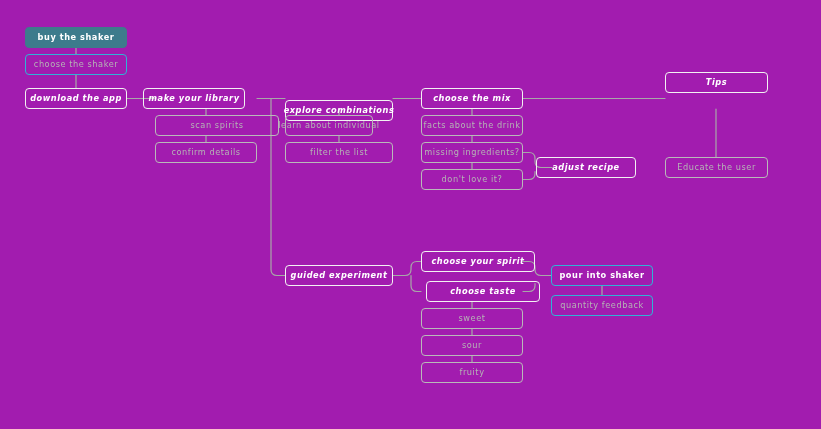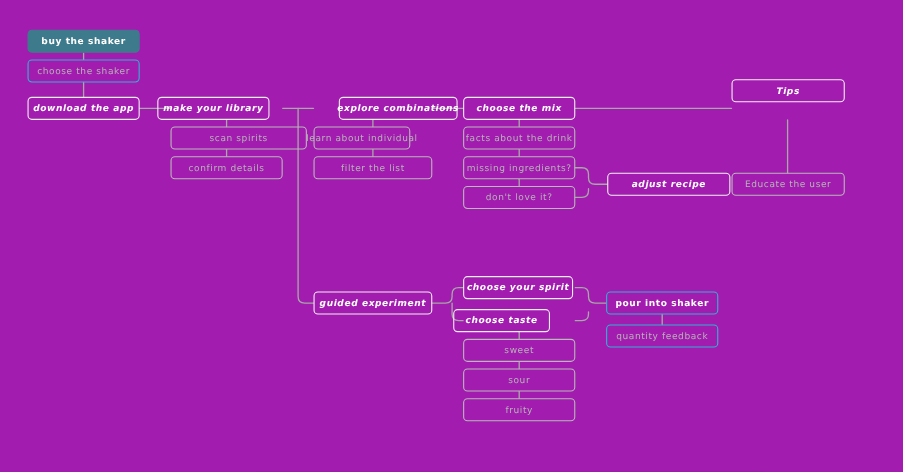--- a/index.html
+++ b/index.html
@@ -116,33 +116,33 @@
     </g>
   </svg>
 
   <div id="nodes">
       <div class="node filled" style="left: 25px; top: 27px; width: 102px;">buy the shaker</div>
       <div class="node accent" style="left: 25px; top: 54px; width: 102px;">choose the shaker</div>
       <div class="node primary" style="left: 25px; top: 88px; width: 102px;">download the app</div>
       <div class="node primary" style="left: 143px; top: 88px; width: 102px;">make your library</div>
       <div class="node " style="left: 155px; top: 115px; width: 124px;">scan spirits</div>
       <div class="node " style="left: 155px; top: 142px; width: 102px;">confirm details</div>
-      <div class="node primary" style="left: 285px; top: 88px; width: 108px; margin-left: 23px;">explore combinations</div>
+      <div class="node primary" style="left: 285px; top: 100px; width: 108px;">explore combinations</div>
       <div class="node " style="left: 285px; top: 115px; width: 88px; text-align: right;">learn about individual</div>
       <div class="node " style="left: 285px; top: 142px; width: 108px;">filter the list</div>
       <div class="node primary" style="left: 421px; top: 88px; width: 102px;">choose the mix</div>
       <div class="node " style="left: 421px; top: 115px; width: 102px;">facts about the drink</div>
       <div class="node " style="left: 421px; top: 142px; width: 102px;">missing ingredients?</div>
       <div class="node " style="left: 421px; top: 169px; width: 102px;">don't love it?</div>
-      <div class="node primary" style="left: 552px; top: 157px; width: 112px;">adjust recipe</div>
+      <div class="node primary" style="left: 536px; top: 157px; width: 100px;">adjust recipe</div>
       <div class="node primary" style="left: 665px; top: 72px; width: 103px;">Tips</div>
       <div class="node " style="left: 665px; top: 157px; width: 103px;">Educate the user</div>
       <div class="node primary" style="left: 285px; top: 265px; width: 108px;">guided experiment</div>
-      <div class="node primary" style="left: 421px; top: 251px; width: 100px; text-align: center;">choose your spirit</div>
-      <div class="node primary" style="left: 412px; top: 281px; width: 88px;">choose taste</div>
+      <div class="node primary" style="left: 421px; top: 251px; width: 114px; text-align: center;">choose your spirit</div>
+      <div class="node primary" style="left: 426px; top: 281px; width: 114px;">choose taste</div>
       <div class="node " style="left: 421px; top: 308px; width: 102px;">sweet</div>
       <div class="node " style="left: 421px; top: 335px; width: 102px;">sour</div>
       <div class="node " style="left: 421px; top: 362px; width: 102px; text-align: center;">fruity</div>
       <div class="node accent-primary" style="left: 551px; top: 265px; width: 102px;">pour into shaker</div>
       <div class="node accent" style="left: 551px; top: 295px; width: 102px;">quantity feedback</div>
     </div>
 
 </div>
 
 </body></html>

